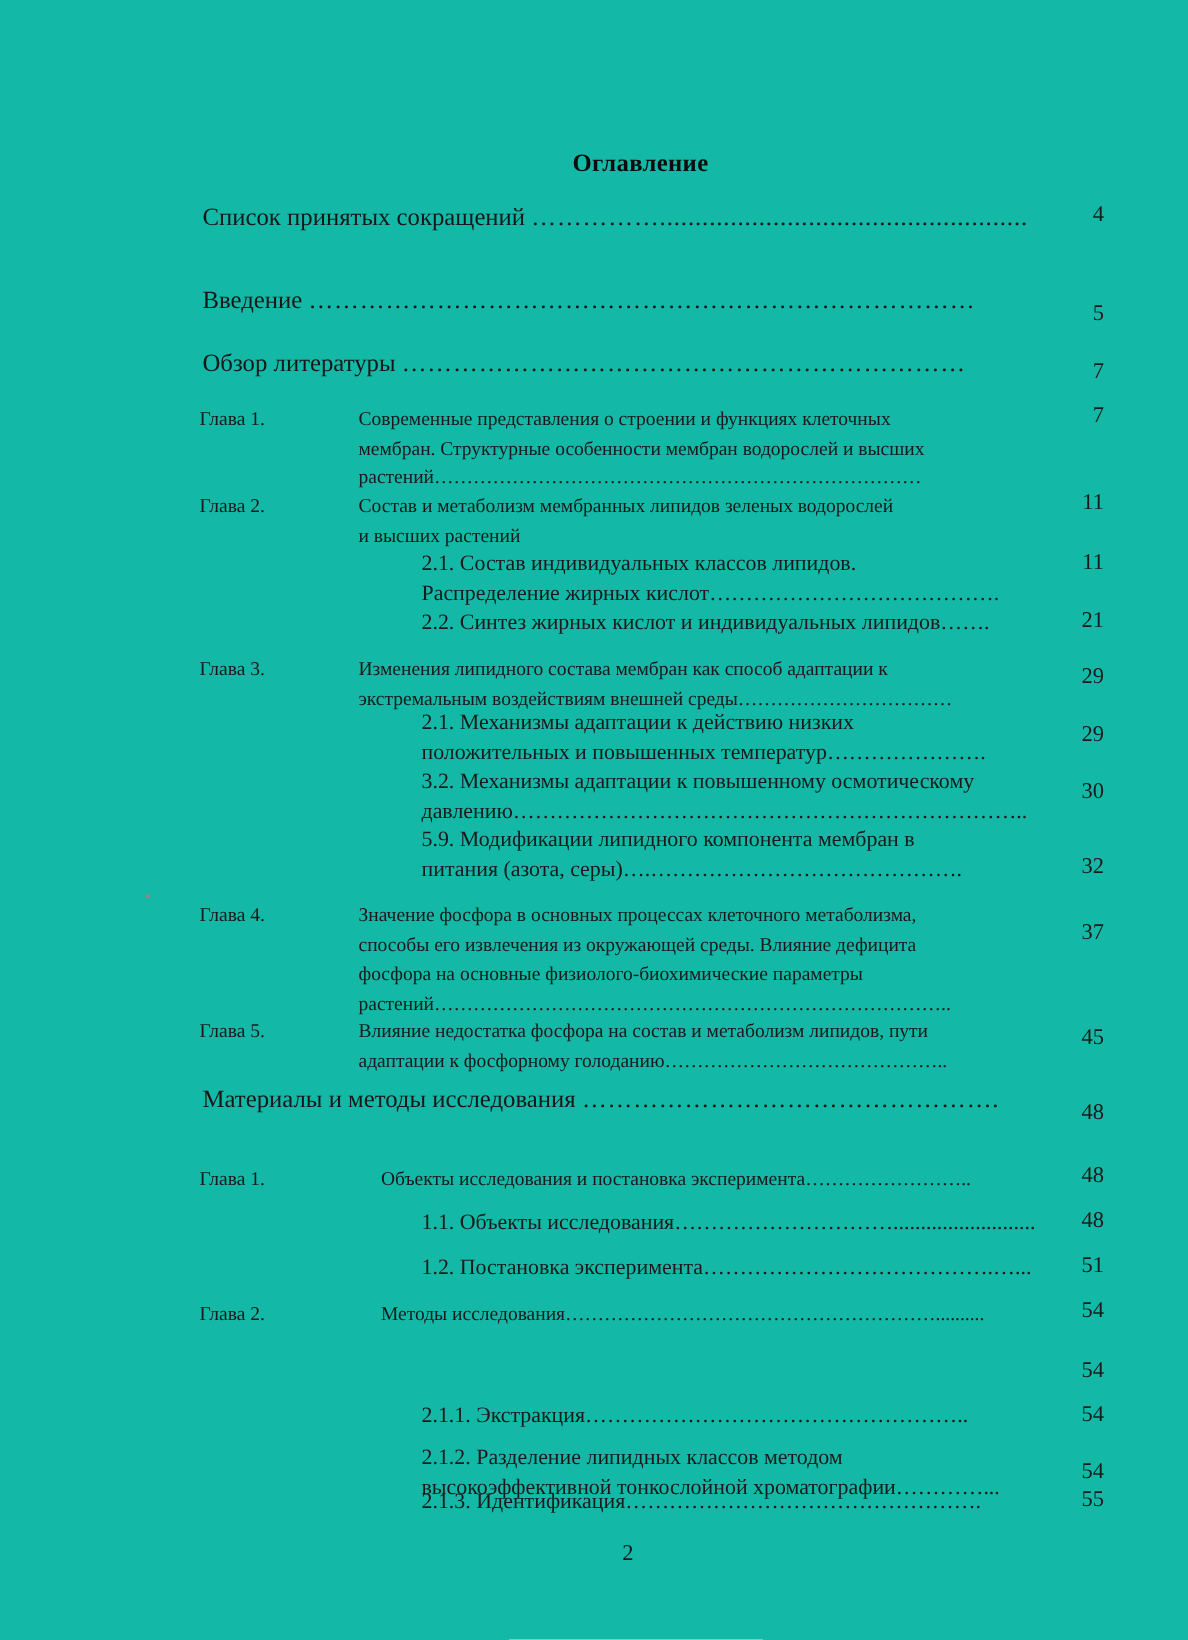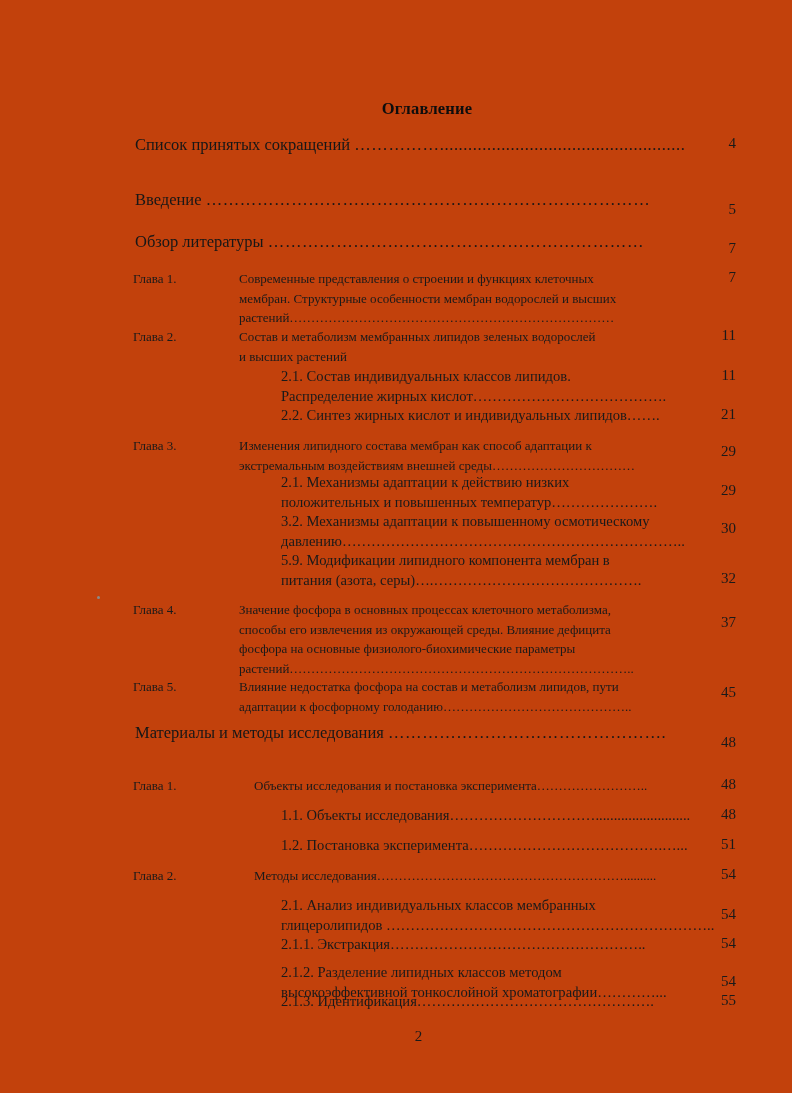--- a/index.html
+++ b/index.html
@@ -15,21 +15,21 @@
     font-family: "Liberation Serif", "DejaVu Serif", serif;
     color: #1a1a1a;
     overflow: hidden;
   }
 
   .page {
     position: absolute;
     inset: 0;
     width: 792px;
     height: 1093px;
-    background: #c2410c;
+    background: #14b8a6;
   }
 
   
   .doc-title {
     position: absolute;
     left: 0;
     top: 99px;
     width: 792px;
     text-align: center;
     font-size: 16.5px;
@@ -269,26 +269,20 @@
   <div class="pg" style="left:690px; top:836px;">51</div>
 
   <div class="toc-row lvl-chap" style="left:110px; top:866px; width:580px;">
     <div class="toc-label" style="width:97px;">Глава 2.</div>
     <div class="toc-body">
       <span class="toc-line">Методы исследования…………………………………………………..........</span>
     </div>
   </div>
   <div class="pg" style="left:690px; top:866px;">54</div>
 
-  <div class="toc-row lvl-sub" style="left:258px; top:896px; width:432px;">
-    <div class="toc-body">
-      <span class="toc-line">2.1. Анализ индивидуальных классов мембранных</span>
-      <span class="toc-line">глицеролипидов …………………………………………………………..</span>
-    </div>
-  </div>
   <div class="pg" style="left:690px; top:906px;">54</div>
 
   <div class="toc-row lvl-sub" style="left:258px; top:935px; width:432px;">
     <div class="toc-body">
       <span class="toc-line">2.1.1. Экстракция……………………………………………..</span>
     </div>
   </div>
   <div class="pg" style="left:690px; top:935px;">54</div>
 
   <div class="toc-row lvl-sub" style="left:258px; top:963px; width:432px;">

